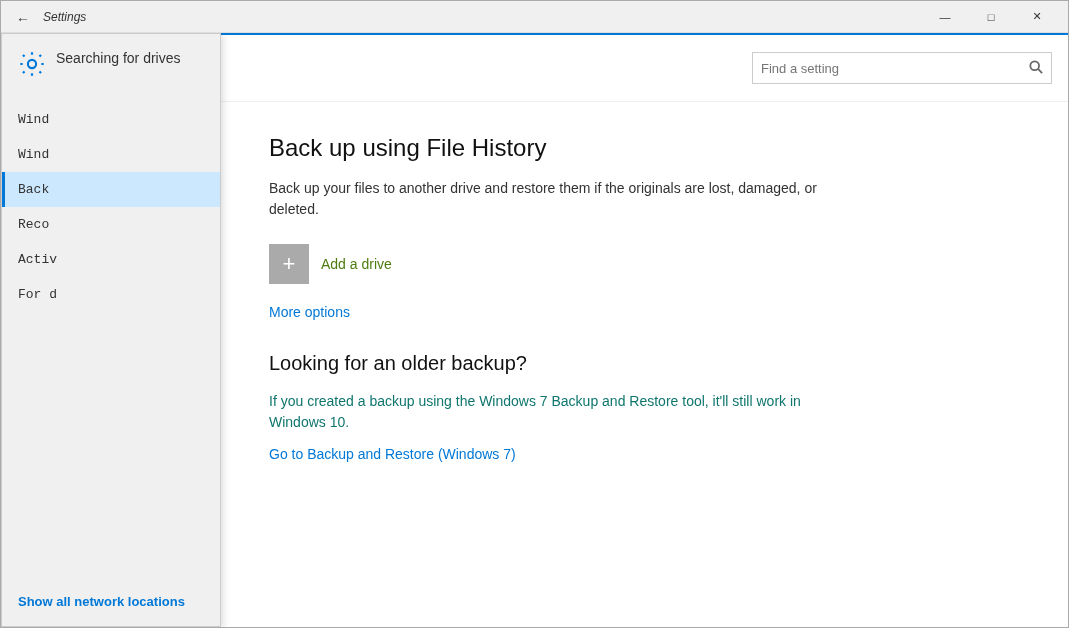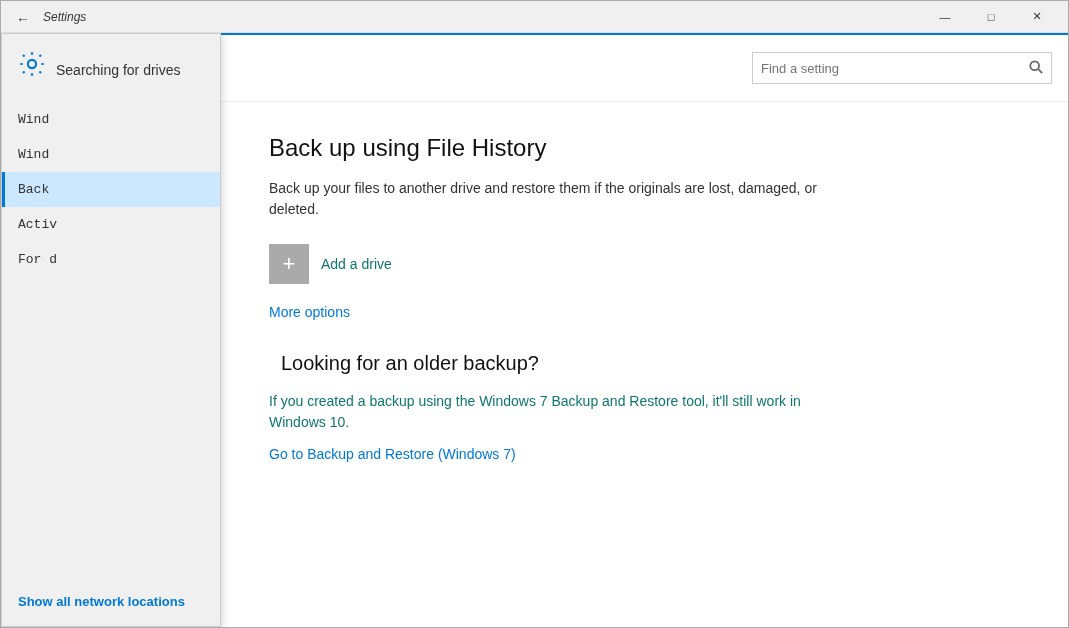--- a/index.html
+++ b/index.html
@@ -229,39 +229,38 @@
       display: flex;
       align-items: center;
       justify-content: center;
       color: #fff;
       font-size: 22px;
       font-weight: 300;
     }
 
     .add-drive-label {
       font-size: 14px;
-      color: #0f766e;
+      color: #4d7c0f;
       padding: 0 12px;
     }
 
     .more-options-link {
       font-size: 14px;
       color: #0078d7;
       cursor: pointer;
       text-decoration: none;
       margin-bottom: 32px;
       display: block;
     }
 
     .section-title2 {
       font-size: 20px;
       font-weight: 300;
       color: #111;
       margin-bottom: 16px;
-      margin-left: 12px;
     }
 
     .backup-desc {
       font-size: 14px;
       color: #0f766e;
       line-height: 1.5;
       margin-bottom: 12px;
       max-width: 560px;
     }
 
@@ -296,38 +295,41 @@
     </div>
   </div>
 
   <div class="main-area">
 
     <div class="sidebar">
 
       <div class="dropdown-panel">
         <div class="dropdown-panel-header">
 
-          <div style="display:flex;align-items:flex-end;gap:10px;margin-bottom:12px;">
+          <div style="display:flex;align-items:flex-start;gap:10px;margin-bottom:12px;">
             <svg class="settings-icon" viewBox="0 0 24 24" fill="none" stroke="#0078d7" stroke-width="1.8">
               <circle cx="12" cy="12" r="3.5"></circle>
               <path d="M12 2v2M12 20v2M4.22 4.22l1.42 1.42M18.36 18.36l1.42 1.42M2 12h2M20 12h2M4.22 19.78l1.42-1.42M18.36 5.64l1.42-1.42"></path>
             </svg>
             <span class="searching-text">Searching for drives</span>
           </div>
         </div>
 
         <div class="sidebar-nav">
           <div class="nav-item">
             <span>Wind</span>
           </div>
           <div class="nav-item">
             <span>Wind</span>
           </div>
           <div class="nav-item active">
             <span>Back</span>
+          </div>
+          <div class="nav-item">
+            <span>Reco</span>
           </div>
           <div class="nav-item">
             <span>Activ</span>
           </div>
           <div class="nav-item">
             <span>For d</span>
           </div>
         </div>
 
         <div style="padding: 8px 0 0 0; font-weight: bold;">

